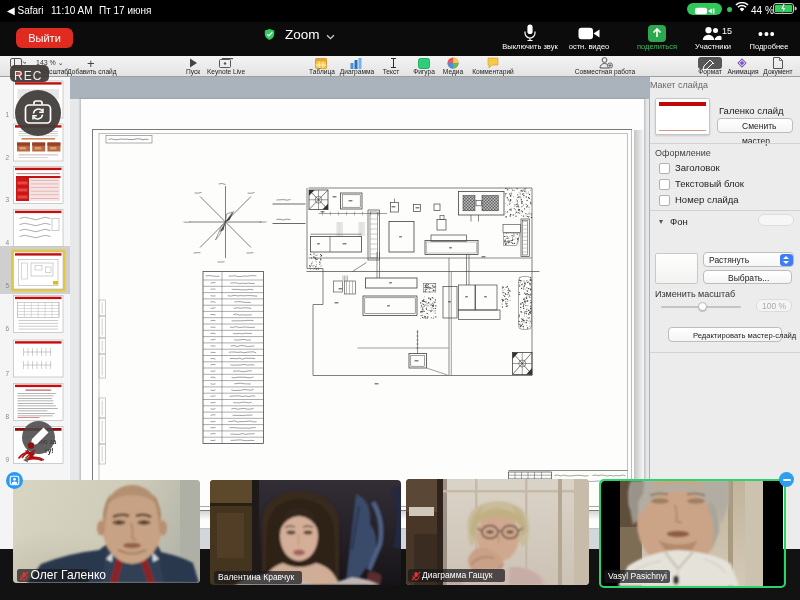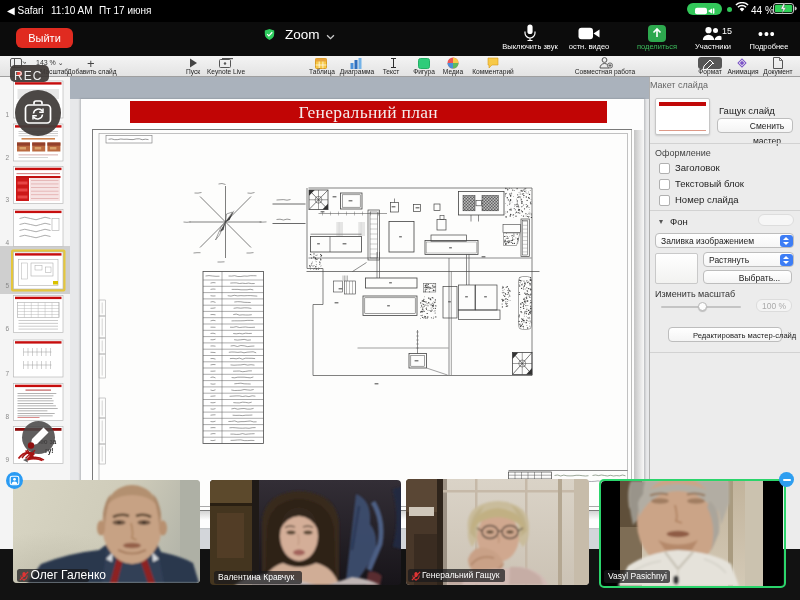--- a/index.html
+++ b/index.html
@@ -9,21 +9,21 @@
 .zlbl { position:absolute; top:20px; font-size:7.5px; color:#fff; text-align:center; }
 #ktoolbar { position:absolute; left:0; top:56px; width:800px; height:21px; background:linear-gradient(#f4f4f4,#e3e3e3); border-bottom:1px solid #9f9f9f; }
 .klbl { position:absolute; top:12px; font-size:6.6px; color:#222; text-align:center; white-space:nowrap; }
 #main { position:absolute; left:0; top:77px; width:800px; height:472px; background:#e7e8ea; }
 #topband { position:absolute; left:70px; top:77px; width:580px; height:21.6px; background:#aab2bc; }
 #botband { position:absolute; left:70px; top:527.5px; width:580px; height:21.5px; background:#d3d6da; }
 #sidebar { position:absolute; left:0; top:77px; width:70px; height:472px; background:#f5f5f5; }
 #slide { position:absolute; left:79.5px; top:98.5px; width:565px; height:429px; background:#fdfdfd; box-shadow:0 0 2px rgba(0,0,0,.25); border-left:1px solid #c4c6c9; border-right:1px solid #c4c6c9; }
 #redbar { position:absolute; left:49.5px; top:2px; width:476.5px; height:22.5px; background:#c10505; color:#f5eded; font-family:"Liberation Serif",serif; font-size:17.5px; text-align:center; line-height:22.5px; letter-spacing:0.3px; }
 #panel { position:absolute; left:649px; top:77px; width:151px; height:472px; background:#ececec; border-left:1px solid #b0b0b0; }
-.pbtn { position:absolute; background:linear-gradient(#fff,#f4f4f4); border:1px solid #bdbdbd; border-radius:4px; font-size:8.5px; color:#222; text-align:center;padding-left:24px; }
+.pbtn { position:absolute; background:linear-gradient(#fff,#f4f4f4); border:1px solid #bdbdbd; border-radius:4px; font-size:8.5px; color:#222; text-align:left;padding-left:24px; }
 .pdiv { position:absolute; left:0; width:151px; height:1px; background:#d2d2d2; }
 .chk { position:absolute; width:11px; height:11px; background:#fff; border:1px solid #b0b0b0; border-radius:2px; }
 .clbl { position:absolute; font-size:9.5px; color:#222; }
 .drop { position:absolute; height:15px; background:linear-gradient(#fff,#f6f6f6); border:1px solid #bdbdbd; border-radius:4px; font-size:8.5px; color:#222; }
 .drop span { position:absolute; left:5px; top:1.5px; white-space:nowrap; }
 .drop i { position:absolute; right:0.5px; top:0.5px; width:13px; height:12.5px; background:#3d7df5; border-radius:3px; }
 .drop i:before { content:""; position:absolute; left:3.5px; top:2.5px; border-left:3px solid transparent; border-right:3px solid transparent; border-bottom:3.5px solid #fff; }
 .drop i:after { content:""; position:absolute; left:3.5px; bottom:2.5px; border-left:3px solid transparent; border-right:3px solid transparent; border-top:3.5px solid #fff; }
 #vstrip { position:absolute; left:0; top:549px; width:800px; height:51px; background:#121212; }
 #sidepatch { position:absolute; left:0; top:478px; width:13px; height:71px; background:#f4f4f4; }
@@ -168,21 +168,20 @@
         <text x="47.25" y="443.5" font-size="6.5" fill="#1a1a1a" text-anchor="middle" font-family="Liberation Sans,sans-serif" font-weight="bold">яю за</text>
         <text x="49.25" y="452.5" font-size="6.5" fill="#1a1a1a" text-anchor="middle" font-family="Liberation Sans,sans-serif" font-weight="bold">гу!</text>
         <path d="M18.5,458.5 q7,-9 14,-4 l-5,5 q9,-2 15,1" stroke="#b01515" stroke-width="1.8" fill="none"></path>
         <path d="M25.5,450.5 l8,8 M33.5,450.5 l-8,8" stroke="#b01515" stroke-width="1.5"></path>
       </g>
       <text x="9" y="462.0" font-size="6.5" fill="#8a8a8a" text-anchor="end" font-family="Liberation Sans,sans-serif">9</text>
     </svg>
 <div id="slide">
       <div style="position:absolute;left:553px;top:31.5px;width:11px;height:381px;background:linear-gradient(to right,rgba(140,140,140,.5),rgba(240,240,240,0))"></div>
       <div style="position:absolute;left:13px;top:412.5px;width:551px;height:9px;background:linear-gradient(to bottom,rgba(150,150,150,.4),rgba(240,240,240,0))"></div>
-      <div id="redbar">Генеральний план</div>
     </div>
 <svg style="position:absolute;left:91.5px;top:129px" width="540.5" height="382" viewBox="91.5 129 540.5 382">
       <defs>
         <pattern id="ck" width="3" height="3" patternUnits="userSpaceOnUse">
           <rect width="3" height="3" fill="#ececec"></rect>
           <rect width="1.5" height="1.5" fill="#333"></rect>
           <rect x="1.5" y="1.5" width="1.5" height="1.5" fill="#333"></rect>
         </pattern>
       </defs>
       <rect x="92" y="129.5" width="539.5" height="381" fill="#fdfdfc" stroke="#7a7a7a" stroke-width="1"></rect>
@@ -1088,38 +1087,34 @@
       <path d="M560.0,481.0 L563.1,481.1 L566.2,480.7 L569.4,481.2 L572.5,481.5 L575.6,480.5 L578.8,480.9 L581.9,480.8 L585.0,480.8 L588.1,481.4 L591.2,481.5 L594.4,481.3 L597.5,480.9 L600.6,481.4 L603.8,480.6 L606.9,481.0 L610.0,481.0" stroke="#667" stroke-width="0.55" fill="none"></path>
       <line x1="98.5" y1="506.5" x2="627" y2="506.5" stroke="#999" stroke-width="0.6"></line>
     </svg>
 
 <div id="panel">
  <div style="position:absolute;left:0;top:3px;width:151px;text-align:left;font-size:9px;color:#666">Макет слайда</div>
  <div style="position:absolute;left:5px;top:21px;width:55px;height:37px;background:#fff;border:1px solid #c6c6c6;border-radius:2px;box-shadow:0 1px 2px rgba(0,0,0,.15)">
    <div style="position:absolute;left:3px;top:3px;right:3px;height:3.5px;background:#c10808"></div>
    <div style="position:absolute;left:3px;bottom:3px;right:3px;height:1.5px;background:#d98"></div>
  </div>
- <div style="position:absolute;left:69px;top:28px;font-size:9.5px;color:#222">Гащук слайд</div>
+ <div style="position:absolute;left:69px;top:28px;font-size:9.5px;color:#222">Галенко слайд</div>
  <div class="pbtn" style="left:67px;top:41px;width:76px;height:15px;line-height:15px">Сменить мастер</div>
  <div class="pdiv" style="top:66px"></div>
  <div style="position:absolute;left:5px;top:71px;font-size:9px;color:#444">Оформление</div>
  <div class="chk" style="left:9px;top:86px"></div>
  <div class="clbl" style="left:25px;top:85px">Заголовок</div>
  <div class="chk" style="left:9px;top:102px"></div>
  <div class="clbl" style="left:25px;top:101px">Текстовый блок</div>
  <div class="chk" style="left:9px;top:118px"></div>
  <div class="clbl" style="left:25px;top:117px">Номер слайда</div>
  <div class="pdiv" style="top:133px"></div>
  <div style="position:absolute;left:9px;top:140px;font-size:8px;color:#555">▾</div>
  <div style="position:absolute;left:20px;top:139px;font-size:9.5px;color:#222">Фон</div>
  <div style="position:absolute;left:108px;top:137px;width:36px;height:12px;background:#f6f6f6;border:1px solid #ddd;border-radius:6px"></div>
- <div class="drop" style="left:5px;top:156px;width:139px">
-        <span>Заливка изображением</span>
-        <i></i>
-      </div>
  <div style="position:absolute;left:5px;top:176px;width:43px;height:31px;background:linear-gradient(#fff,#f2f2f0);border:1px solid #c9c9c9;border-radius:2px"></div>
  <div class="drop" style="left:53px;top:175px;width:91px">
         <span>Растянуть</span>
         <i></i>
       </div>
  <div class="pbtn" style="left:53px;top:193px;width:89px;height:14px;line-height:14px">Выбрать...</div>
  <div style="position:absolute;left:5px;top:212px;font-size:9px;color:#333">Изменить масштаб</div>
  <div style="position:absolute;left:11px;top:229px;width:80px;height:2px;background:#c4c4c4;border-radius:1px"></div>
  <div style="position:absolute;left:48px;top:224.5px;width:9px;height:9px;background:#fdfdfd;border:1px solid #b9b9b9;border-radius:50%;box-shadow:0 1px 1px rgba(0,0,0,.2)"></div>
  <div style="position:absolute;left:106px;top:222px;width:36px;height:13px;background:#f4f4f4;border:1px solid #dcdcdc;border-radius:6px;font-size:8.5px;color:#aaa;text-align:center;line-height:13px">100 %</div>
@@ -1449,21 +1444,21 @@
     </div>
     <div style="position:absolute;left:214px;top:571px;width:88px;height:13px;background:rgba(25,25,28,0.72);border-radius:2.5px;color:#fff;font-size:8.5px;line-height:13px;white-space:nowrap">
       <span style="position:absolute;left:4px">Валентина Кравчук</span>
     </div>
     <div style="position:absolute;left:408px;top:569px;width:97px;height:13px;background:rgba(25,25,28,0.72);border-radius:2.5px;color:#fff;font-size:8.5px;line-height:13px;white-space:nowrap">
       <svg style="position:absolute;left:2.5px;top:1.5px" width="10" height="10" viewBox="0 0 9 9">
         <rect x="3.1" y="0.8" width="2.8" height="4.6" rx="1.4" fill="#e03434"></rect>
         <path d="M1.7,4 v0.9 a2.8,2.8 0 0 0 5.6,0 V4 M4.5,7.7 v1.2" stroke="#e03434" stroke-width="0.9" fill="none"></path>
         <line x1="0.8" y1="8.2" x2="8.2" y2="0.8" stroke="#e03434" stroke-width="1.1"></line>
       </svg>
-      <span style="position:absolute;left:14px">Генеральний Гащук</span>
+      <span style="position:absolute;left:14px">Диаграмма Гащук</span>
     </div>
     <div style="position:absolute;left:604px;top:570px;width:66px;height:13px;background:rgba(25,25,28,0.72);border-radius:2.5px;color:#fff;font-size:8.5px;line-height:13px;white-space:nowrap">
       <span style="position:absolute;left:4px">Vasyl Pasichnyi</span>
     </div>
     <div style="position:absolute;left:779px;top:472px;width:15px;height:15px;border-radius:50%;background:#2e9ef0">
          <div style="position:absolute;left:3.5px;top:6.5px;width:8px;height:2px;background:#fff;border-radius:1px"></div>
     </div>
 
 <div style="position:absolute;left:10px;top:65px;width:39px;height:16.5px;border-radius:5px;background:rgba(62,57,55,0.93)">
  <div style="position:absolute;left:7px;top:6px;width:4.6px;height:4.6px;border-radius:50%;background:#e8453c"></div>

